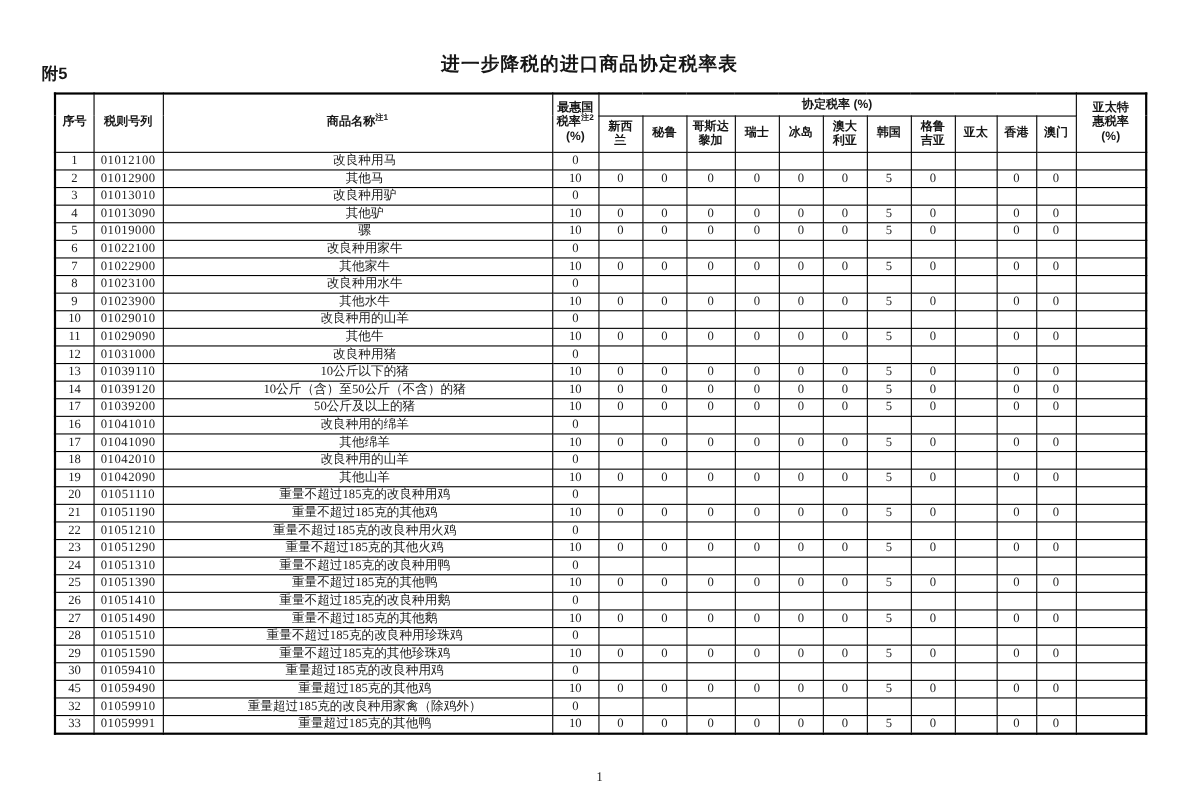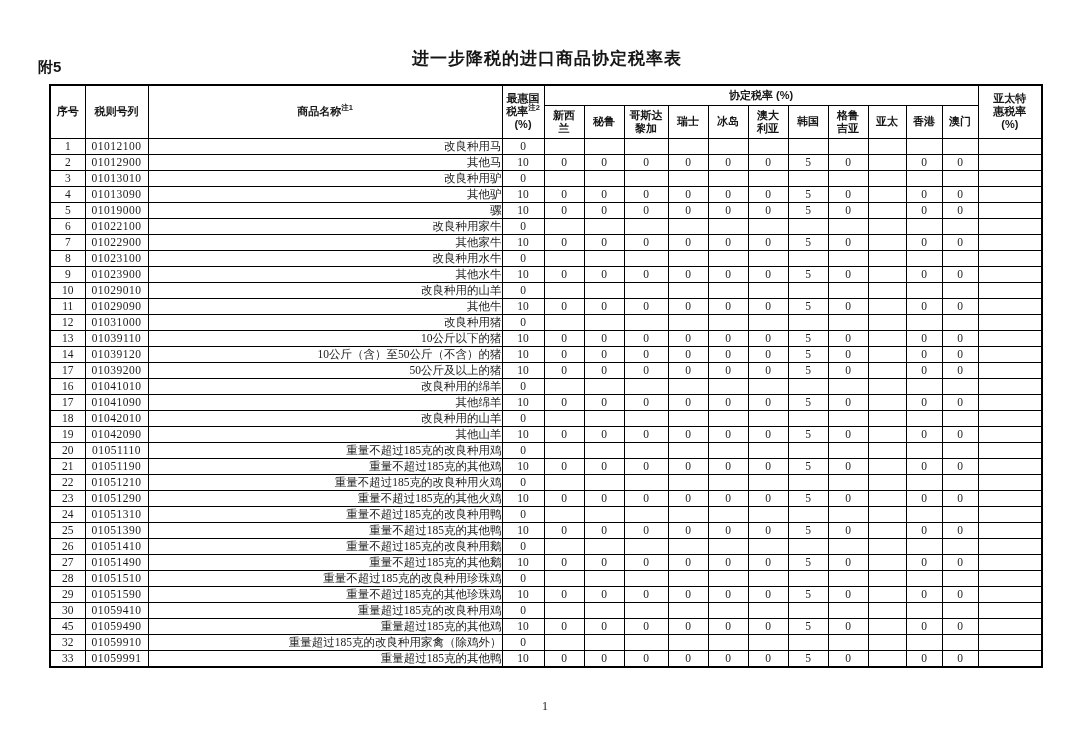--- a/index.html
+++ b/index.html
@@ -6,21 +6,21 @@
   html,body { margin:0; padding:0; background:#ffffff; }
   .page {
     position:relative; width:1076px; height:733px; background:#ffffff;
     font-family:"Liberation Serif","DejaVu Serif",serif; color:#161616; overflow:hidden;
   }
   .annex {
     position:absolute; left:38px; top:26px;
     font-family:"Liberation Sans","DejaVu Sans",sans-serif; font-weight:bold; font-size:15px;margin-top:32px;
   }
   .doc-title {
-    position:absolute; left:51px; top:47px; width:992px; margin:0;
+    position:absolute; left:40px; top:47px; width:992px; margin:0;
     text-align:center; font-family:"Liberation Sans","DejaVu Sans",sans-serif;
     font-weight:bold; font-size:17px; letter-spacing:1px;
   }
   table.tariff {
     position:absolute; left:49px; top:84px; width:992px;
     border-collapse:collapse; table-layout:fixed; border:2px solid #000;
   }
   table.tariff th, table.tariff td {
     border:1px solid #000; padding:0; overflow:hidden;
   }
@@ -30,21 +30,21 @@
     line-height:13px;
     margin-left:11px;
   }
   tr.group-row th.agreement-group { height:20px; }
   tr.country-row th { height:33px; white-space:pre-line; }
   th.multiline { white-space:pre-line; }
   tbody td {
     font-size:11.5px; height:15px; line-height:15px; text-align:center;
     vertical-align:middle; color:#1b1b1b;
   }
-  tbody td.name { text-align:right; padding-left:13px; }
+  tbody td.name { text-align:center; padding-left:13px; }
   tbody td.code { letter-spacing:0.5px;margin-top:12px; }
   sup.note { font-size:7.5px; vertical-align:super; line-height:0; }
   .page-number {
     position:absolute; left:49px; top:699px; width:992px;
     text-align:center; font-size:12px; color:#222;
   }
 </style>
 </head>
 <body>
 

